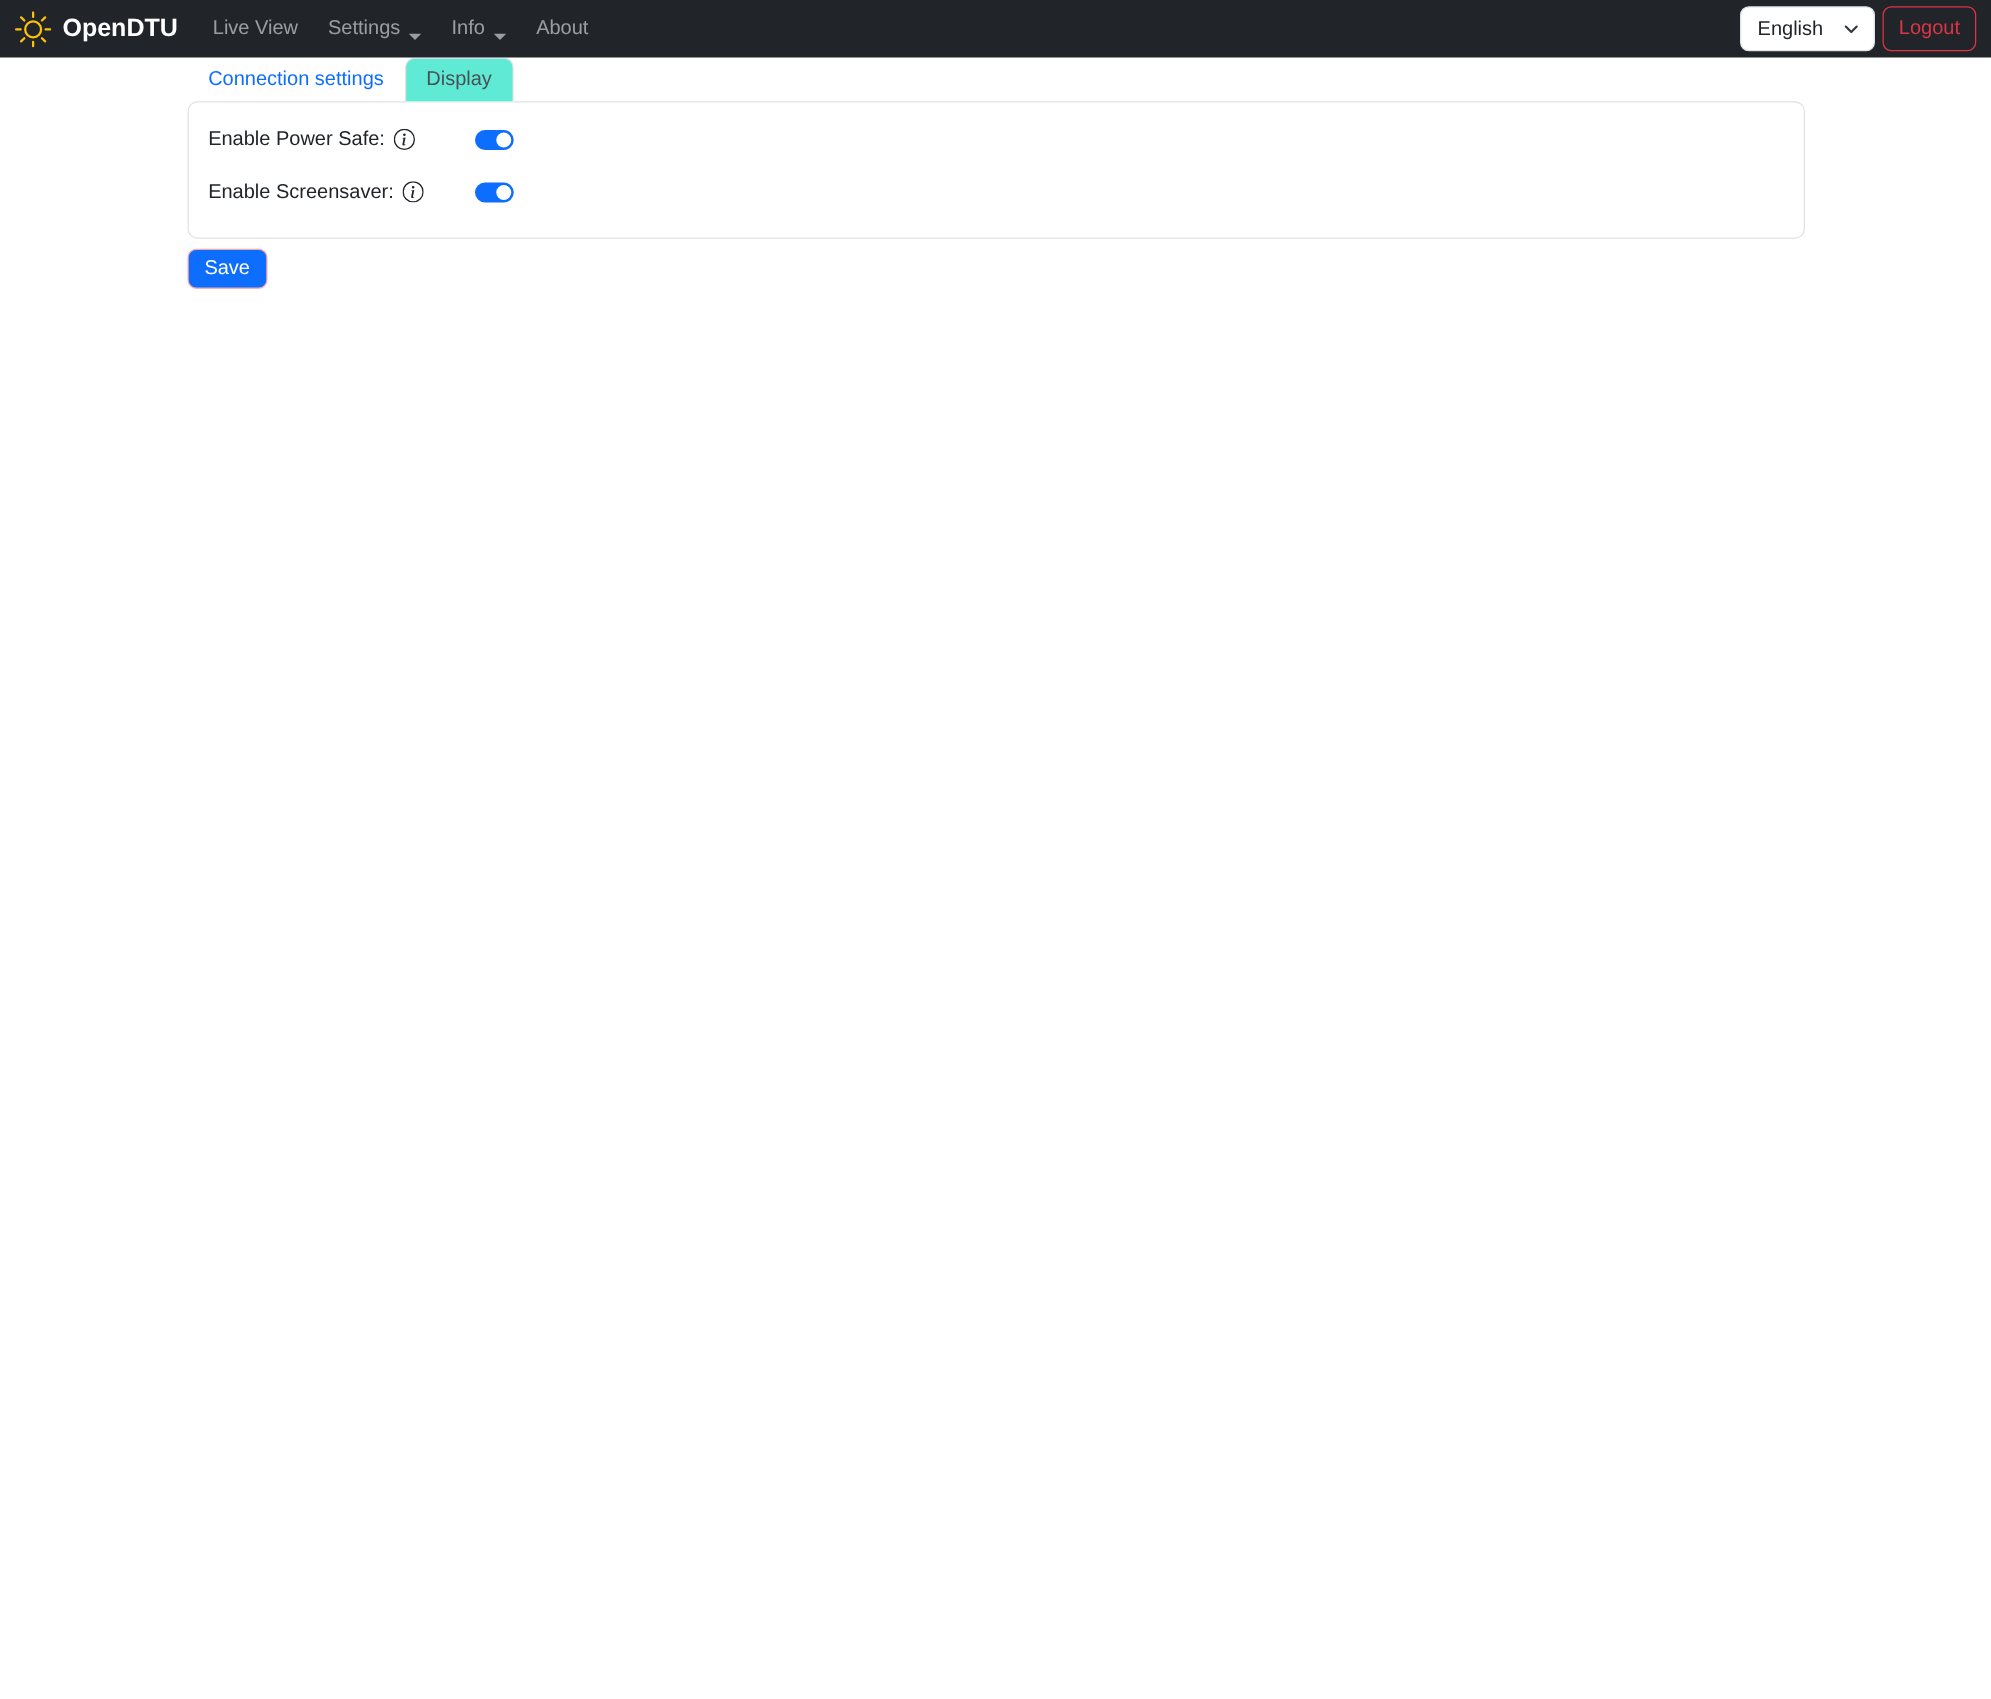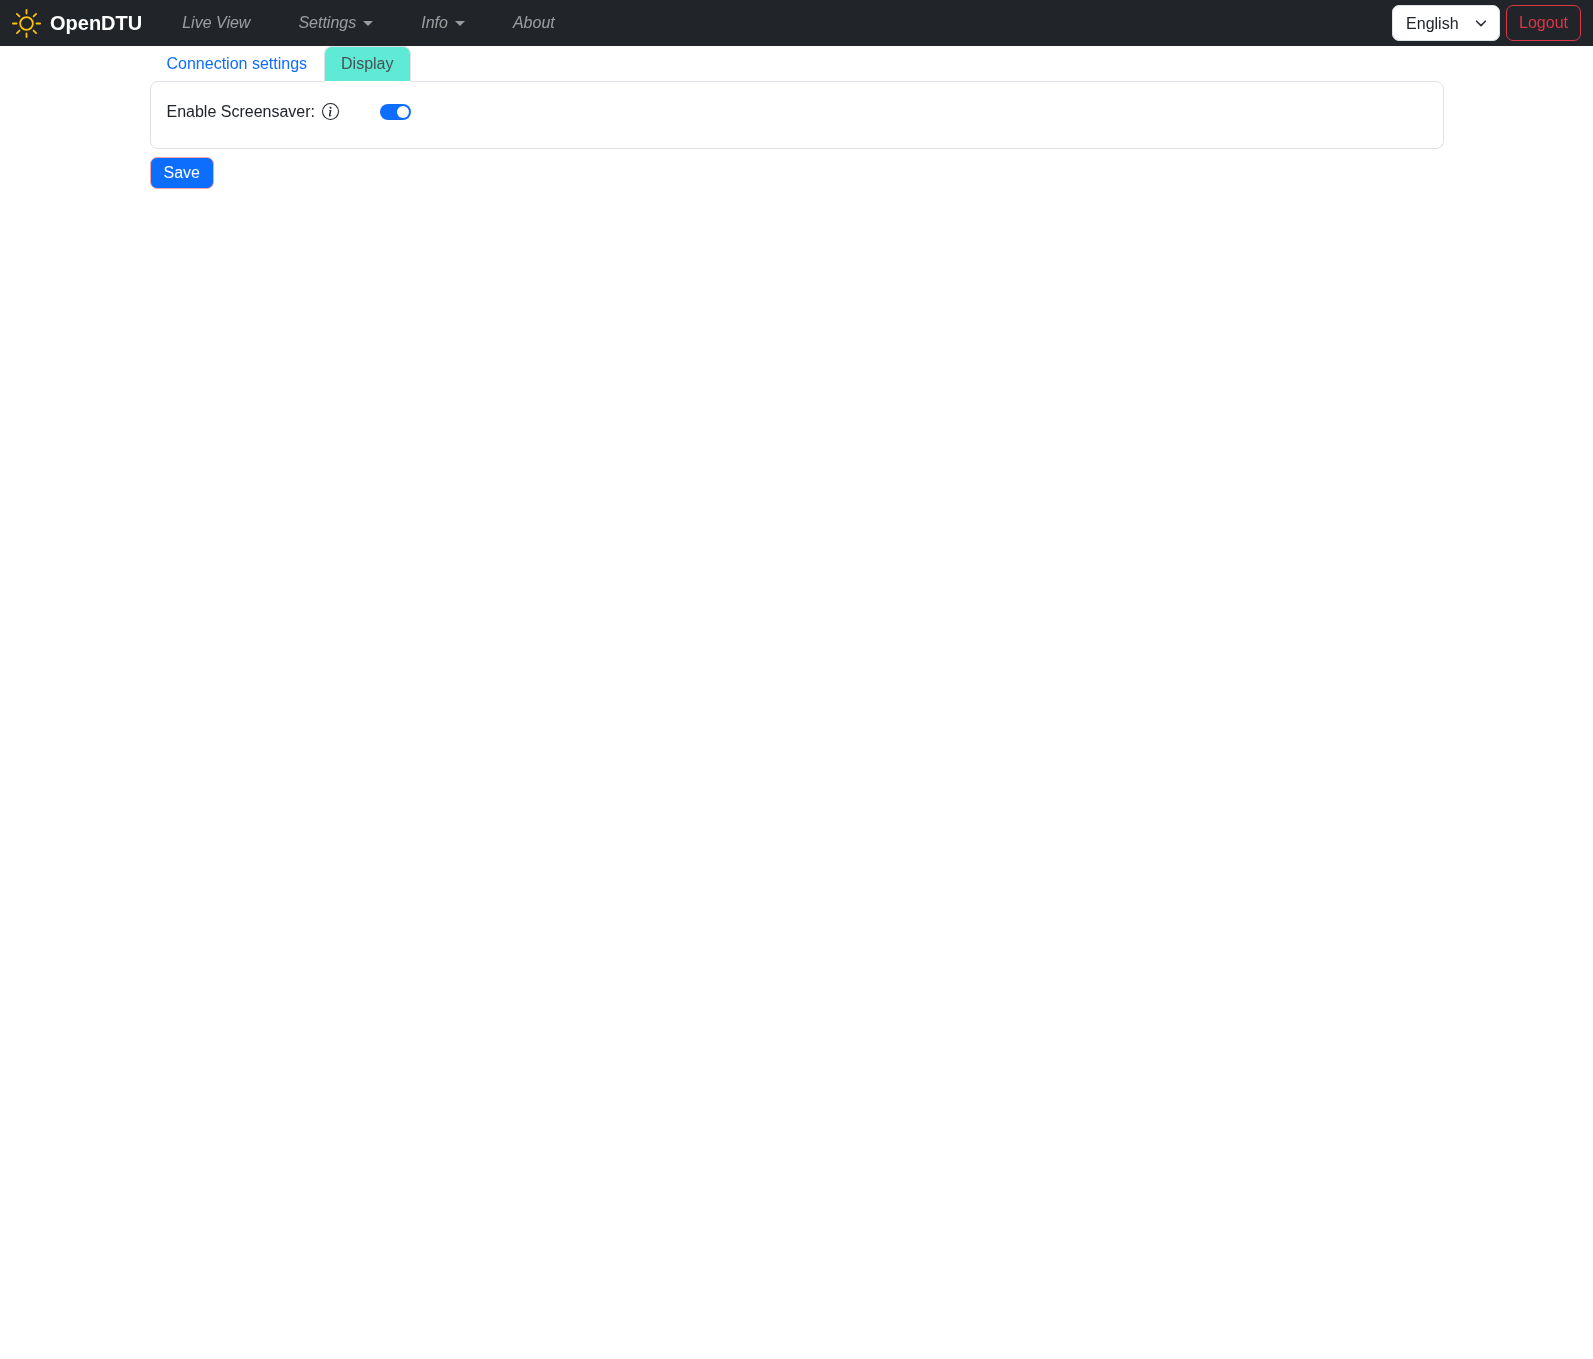--- a/index.html
+++ b/index.html
@@ -33,26 +33,25 @@
     font-weight: 700;
     margin-right: 16px;
     cursor: pointer;
     text-decoration: none;
   }
   .brand svg { display: block; }
   .nav-links { display: flex; list-style: none; margin: 0; padding: 0; }
   .nav-link {
     color: rgba(255,255,255,.55);
     padding: 8px 8px;
-    margin: 0 16px;
-    cursor: pointer;
-    display: flex;
-    align-items: center;
+    margin: 0 4px;
+    cursor: pointer;
+    display: flex;
+    align-items: flex-end;
     white-space: nowrap;
-    font-style: italic;
   }
   .caret {
     display: inline-block;
     margin-left: 7px;
     border-top: 5px solid rgba(255,255,255,.55);
     border-right: 5px solid transparent;
     border-left: 5px solid transparent;
   }
   .navbar-right { display: flex; align-items: flex-end; gap: 6px; }
   .select-wrap { position: relative; }
@@ -275,20 +274,34 @@
 <div class="container">
 
   <ul class="tabs">
     <li class="tab inactive">Connection settings</li>
     <li class="tab active">Display</li>
   </ul>
 
   <div class="card">
     <div class="card-body">
 
+      <div class="form-row">
+        <div class="label-col">
+          <span>Enable Power Safe:</span>
+          <span class="info-icon">
+            <svg width="17" height="17" viewBox="0 0 16 16" fill="currentColor" aria-hidden="true">
+              <path d="M8 15A7 7 0 1 1 8 1a7 7 0 0 1 0 14zm0 1A8 8 0 1 0 8 0a8 8 0 0 0 0 16z"></path>
+              <path d="m8.93 6.588-2.29.287-.082.38.45.083c.294.07.352.176.288.469l-.738 3.468c-.194.897.105 1.319.808 1.319.545 0 1.178-.252 1.465-.598l.088-.416c-.2.176-.492.246-.686.246-.275 0-.375-.193-.304-.533L8.93 6.588zM9 4.5a1 1 0 1 1-2 0 1 1 0 0 1 2 0z"></path>
+            </svg>
+          </span>
+        </div>
+        <div class="control-col">
+          <input type="checkbox" class="switch" checked="" style="">
+        </div>
+      </div>
 
       <div class="form-row">
         <div class="label-col">
           <span>Enable Screensaver:</span>
           <span class="info-icon">
             <svg width="17" height="17" viewBox="0 0 16 16" fill="currentColor" aria-hidden="true">
               <path d="M8 15A7 7 0 1 1 8 1a7 7 0 0 1 0 14zm0 1A8 8 0 1 0 8 0a8 8 0 0 0 0 16z"></path>
               <path d="m8.93 6.588-2.29.287-.082.38.45.083c.294.07.352.176.288.469l-.738 3.468c-.194.897.105 1.319.808 1.319.545 0 1.178-.252 1.465-.598l.088-.416c-.2.176-.492.246-.686.246-.275 0-.375-.193-.304-.533L8.93 6.588zM9 4.5a1 1 0 1 1-2 0 1 1 0 0 1 2 0z"></path>
             </svg>
           </span>

